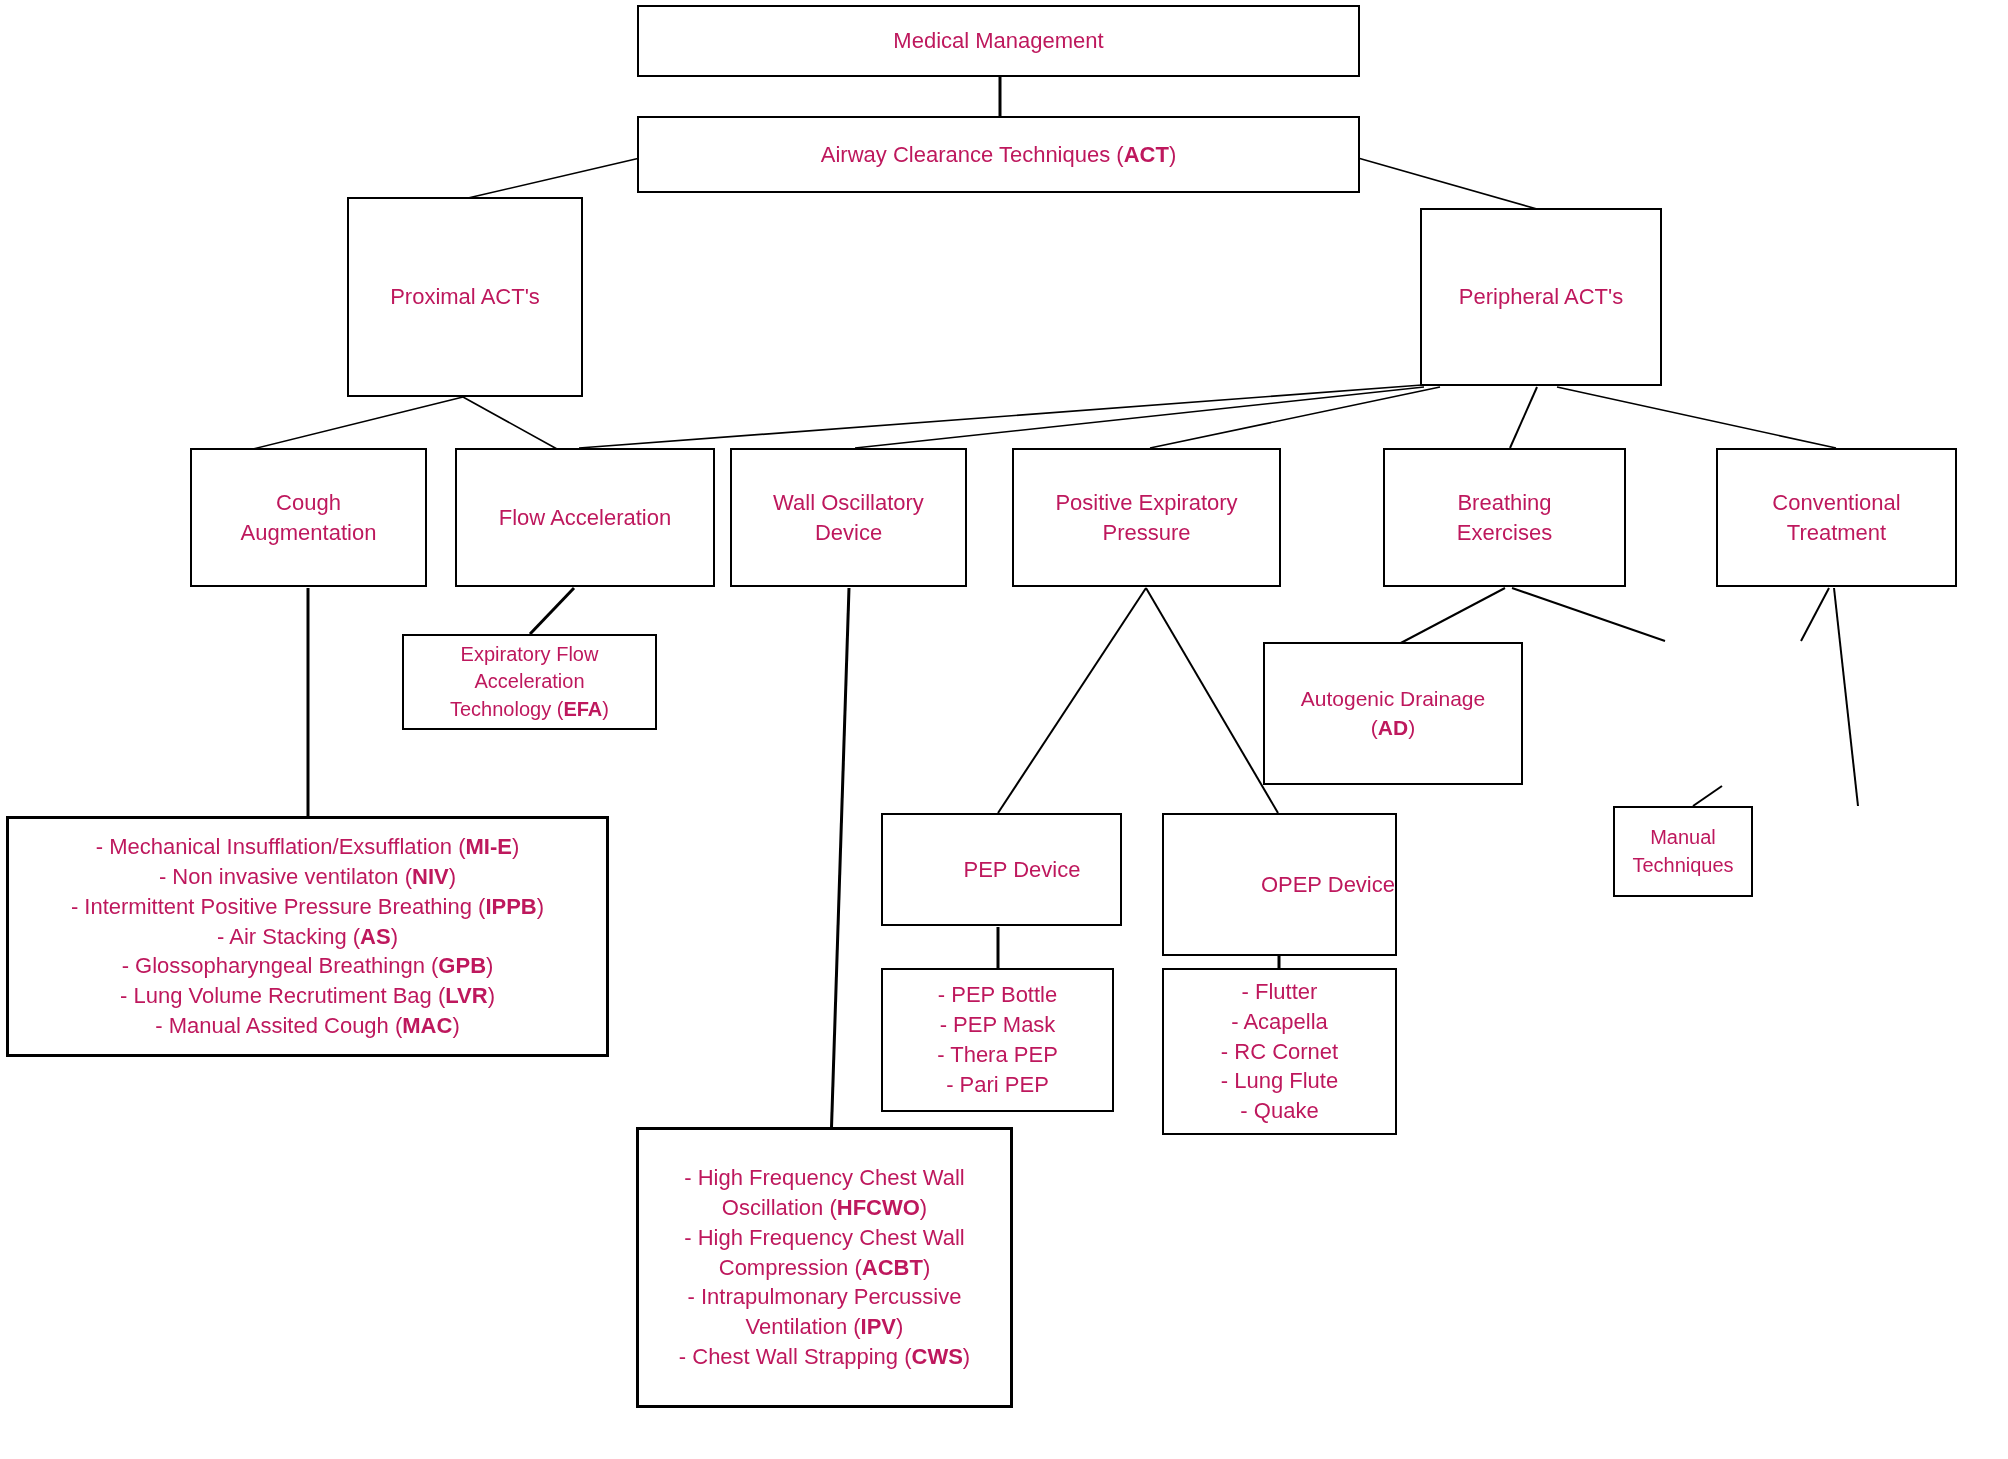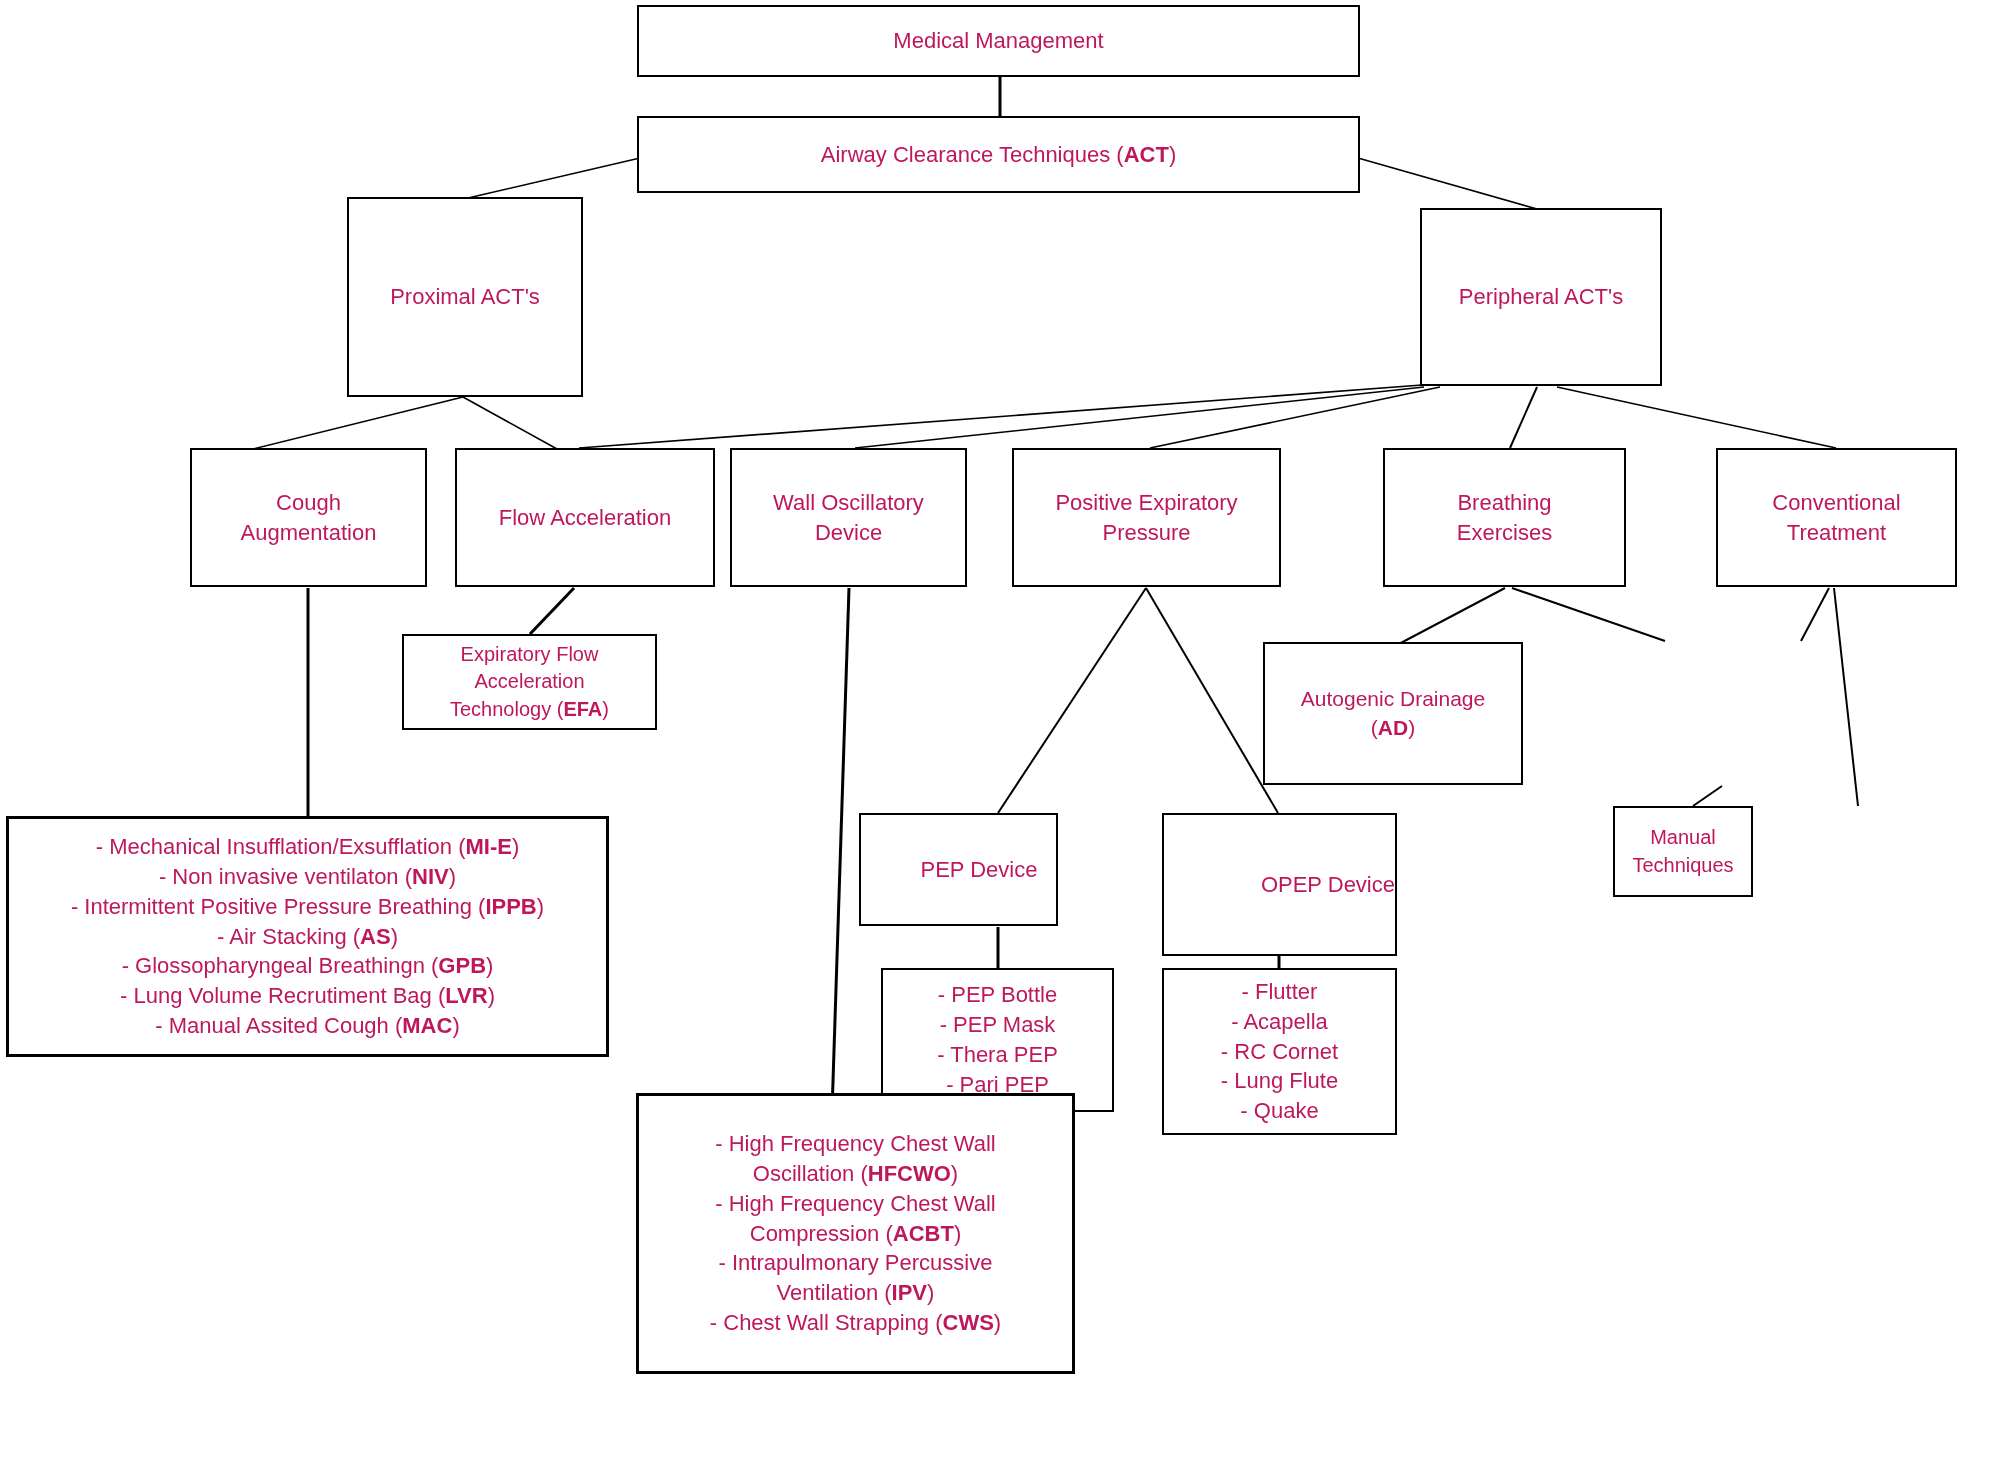--- a/index.html
+++ b/index.html
@@ -111,21 +111,21 @@
     </div>
     <div class="box thick" style="left: 6px; top: 816px; width: 603px; height: 241px;">
       <div><span>- Mechanical Insufflation/Exsufflation (</span><b>MI-E</b><span>)</span></div>
       <div><span>- Non invasive ventilaton (</span><b>NIV</b><span>)</span></div>
       <div><span>- Intermittent Positive Pressure Breathing (</span><b>IPPB</b><span>)</span></div>
       <div><span>- Air Stacking (</span><b>AS</b><span>)</span></div>
       <div><span>- Glossopharyngeal Breathingn (</span><b>GPB</b><span>)</span></div>
       <div><span>- Lung Volume Recrutiment Bag (</span><b>LVR</b><span>)</span></div>
       <div><span>- Manual Assited Cough (</span><b>MAC</b><span>)</span></div>
     </div>
-    <div class="box" style="left: 859px; top: 813px; width: 199px; height: 113px; padding-left: 41px;">
+    <div class="box" style="left: 881px; top: 813px; width: 241px; height: 113px; padding-left: 41px;">
       <div><span>PEP Device</span></div>
     </div>
     <div class="box" style="left: 1162px; top: 813px; width: 235px; height: 143px; align-items: flex-end;">
       <div><span>OPEP Device</span></div>
     </div>
     <div class="box" style="left: 881px; top: 968px; width: 233px; height: 144px;">
       <div><span>- PEP Bottle</span></div>
       <div><span>- PEP Mask</span></div>
       <div><span>- Thera PEP</span></div>
       <div><span>- Pari PEP</span></div>
@@ -138,21 +138,21 @@
       <div><span>- Quake</span></div>
     </div>
     <div class="box" style="left: 1263px; top: 642px; width: 260px; height: 143px; font-size: 21px;">
       <div><span>Autogenic Drainage</span></div>
       <div><span>(</span><b>AD</b><span>)</span></div>
     </div>
     <div class="box" style="left: 1613px; top: 806px; width: 140px; height: 91px; font-size: 20px;">
       <div><span>Manual</span></div>
       <div><span>Techniques</span></div>
     </div>
-    <div class="box thick" style="left: 636px; top: 1093px; width: 439px; height: 281px;">
+    <div class="box thick" style="left: 636px; top: 1127px; width: 377px; height: 281px;">
       <div><span>- High Frequency Chest Wall</span></div>
       <div><span>Oscillation (</span><b>HFCWO</b><span>)</span></div>
       <div><span>- High Frequency Chest Wall</span></div>
       <div><span>Compression (</span><b>ACBT</b><span>)</span></div>
       <div><span>- Intrapulmonary Percussive</span></div>
       <div><span>Ventilation (</span><b>IPV</b><span>)</span></div>
       <div><span>- Chest Wall Strapping (</span><b>CWS</b><span>)</span></div>
     </div>
   </div>
 

